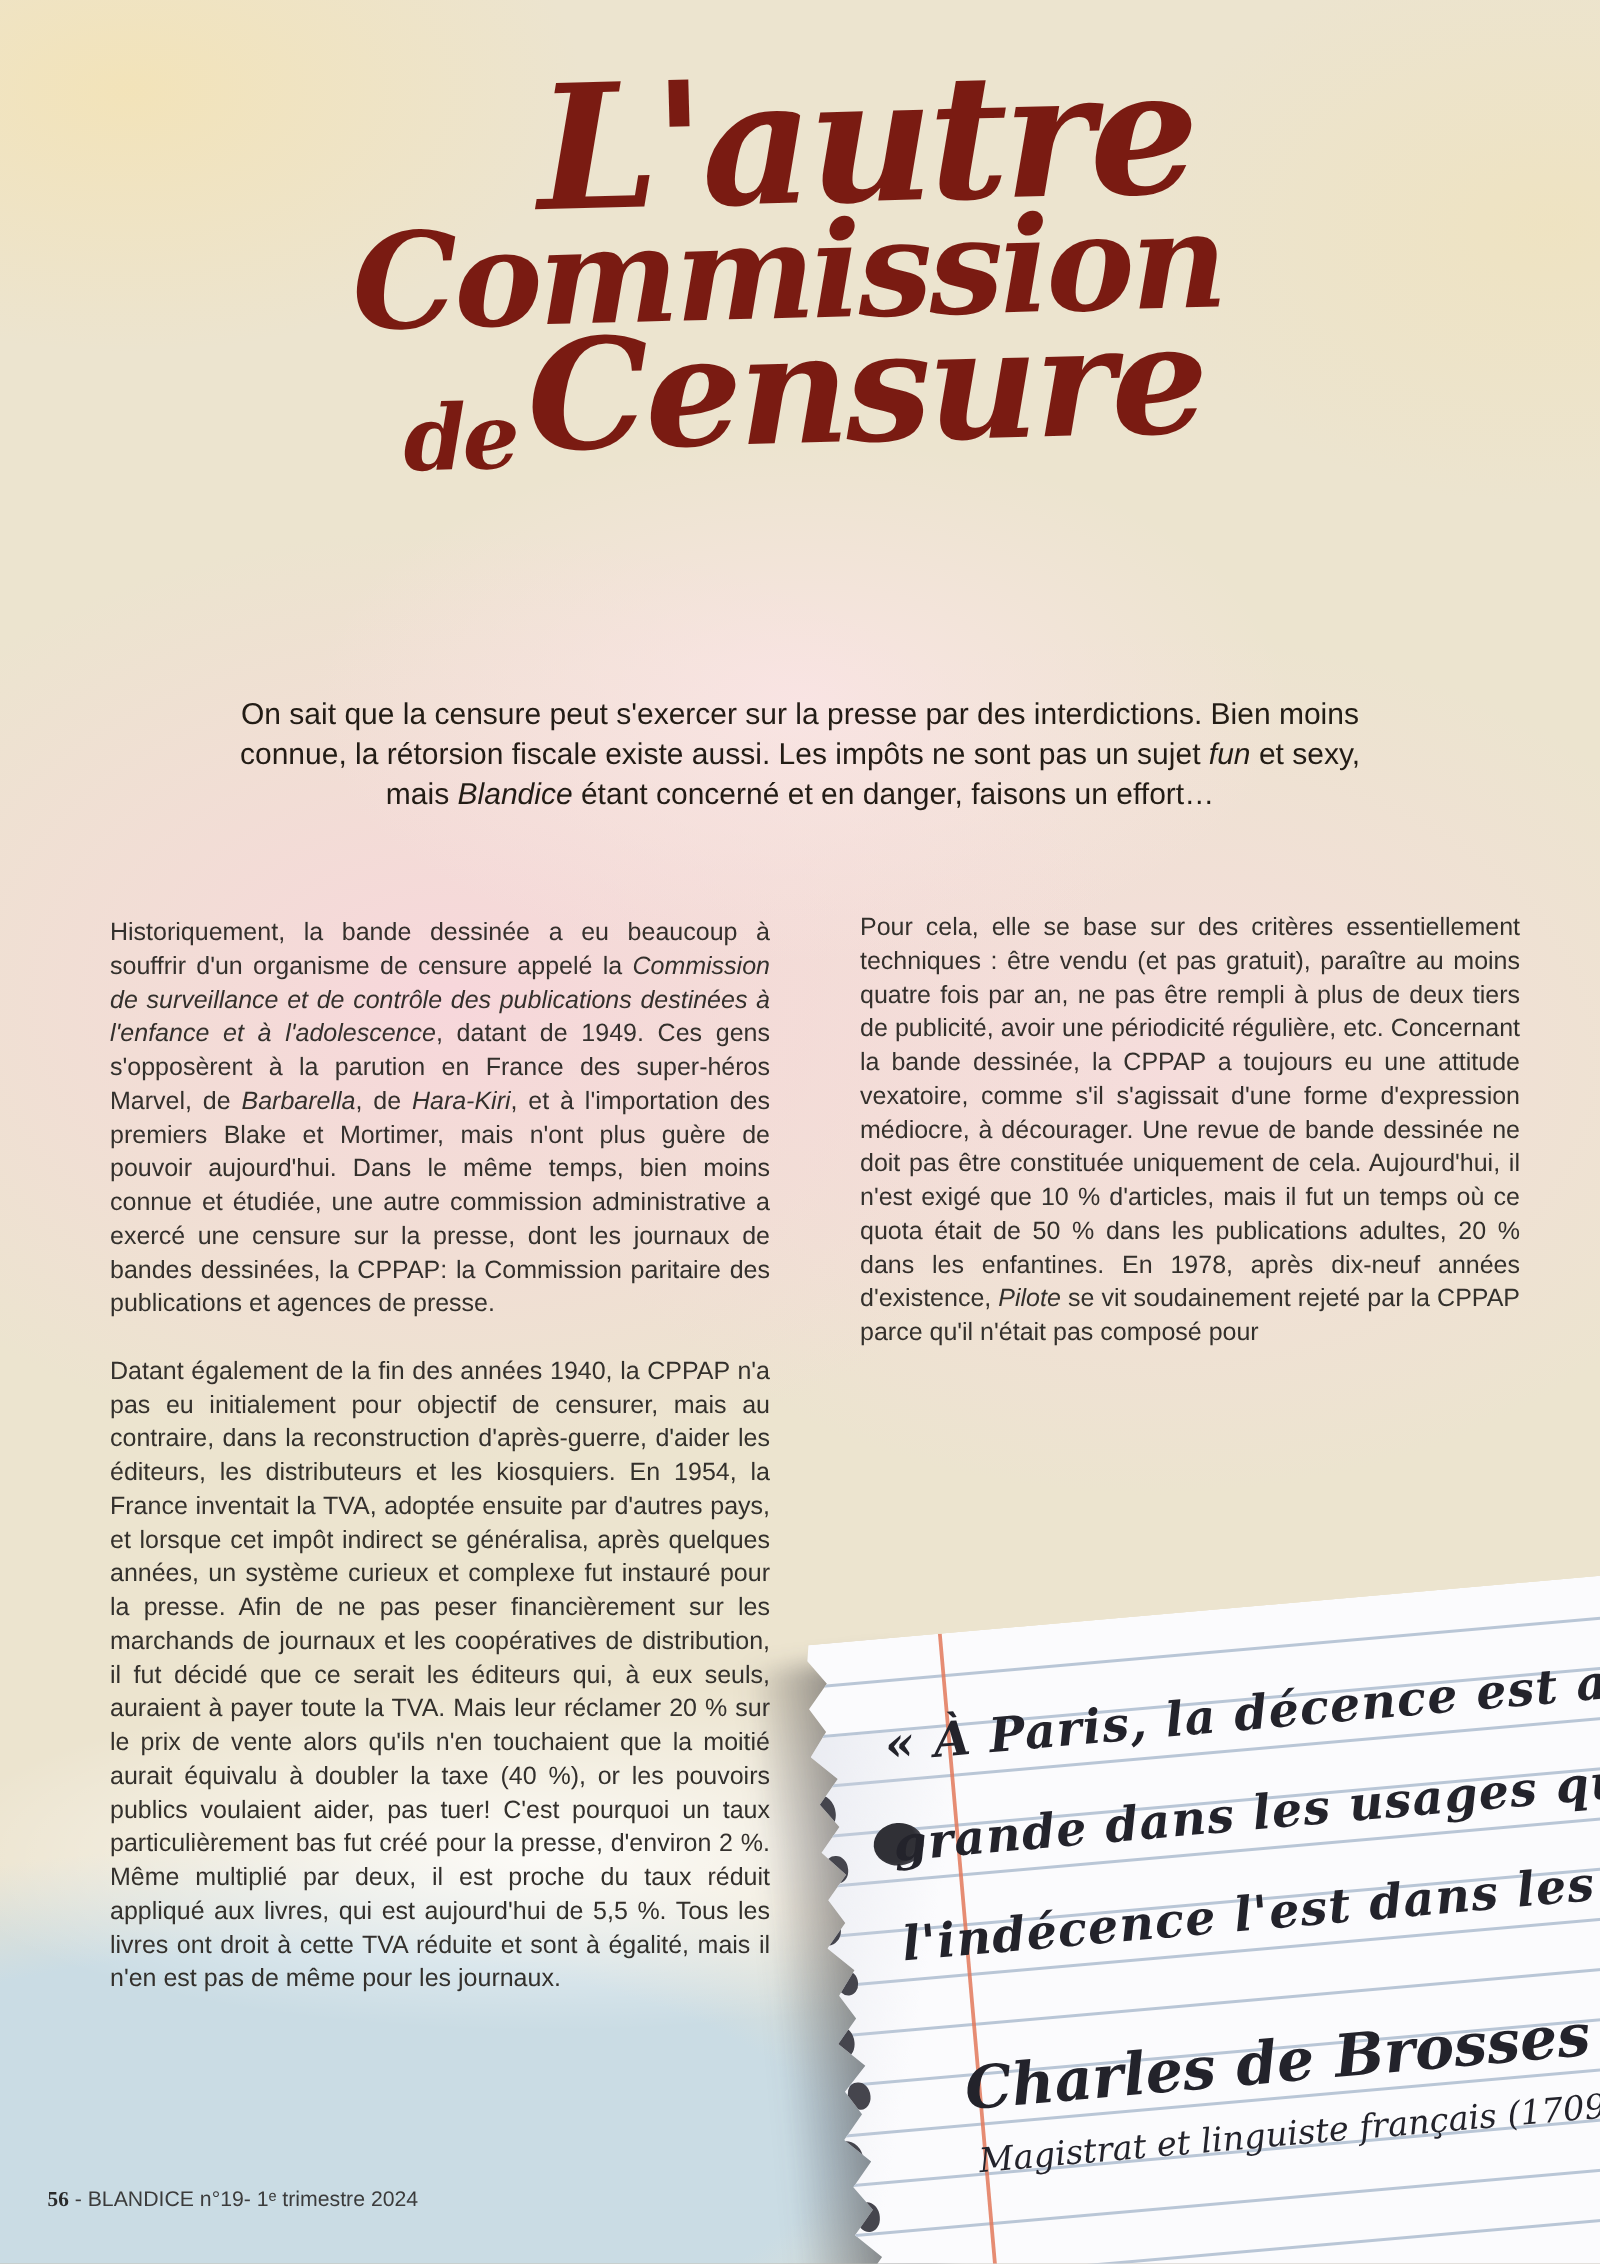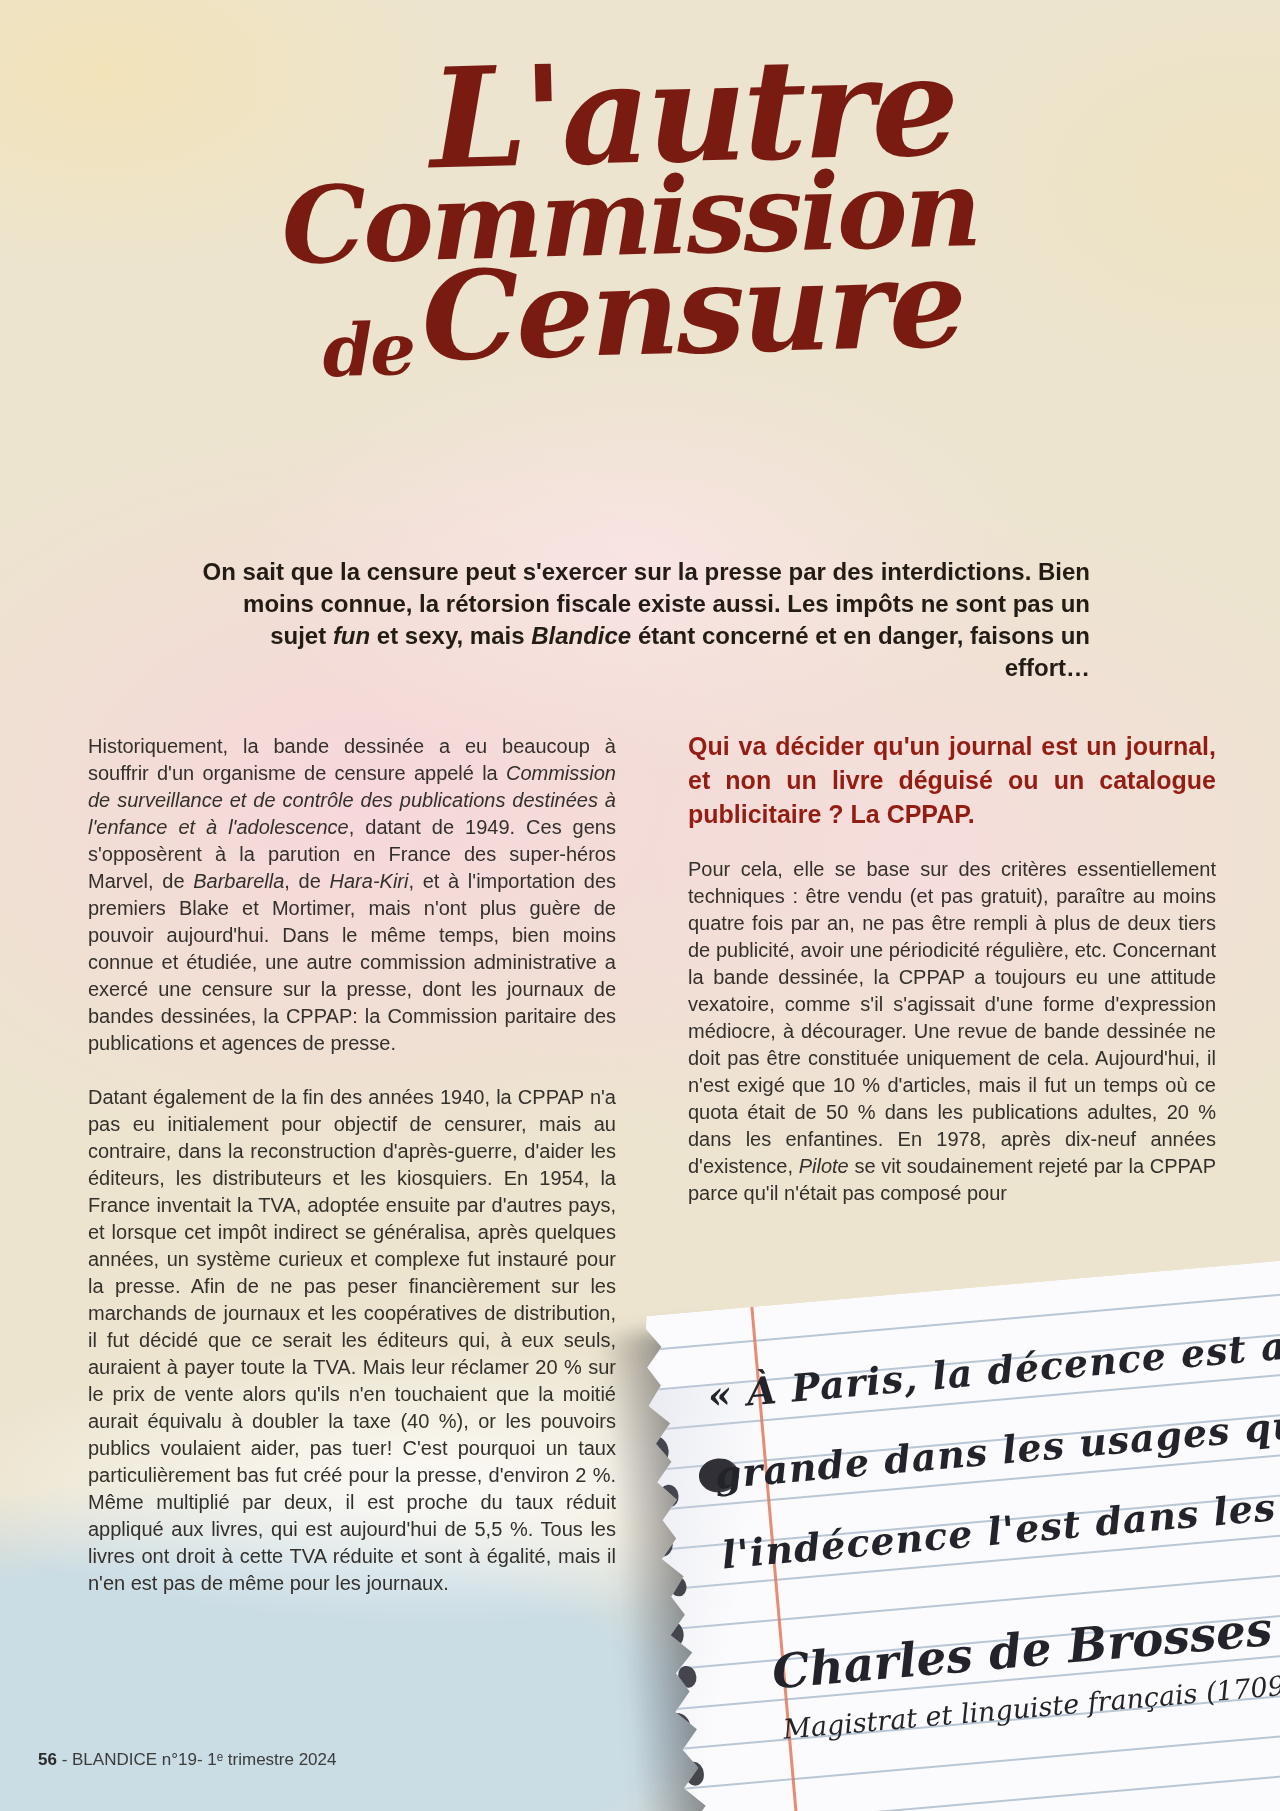--- a/index.html
+++ b/index.html
@@ -29,22 +29,22 @@
     line-height:.95;
     transform:rotate(-1.5deg);
   }
   .title-l1{font-size:138px;letter-spacing:-4px;transform:translateX(55px);}
   .title-l2{font-size:106px;letter-spacing:-3px;margin-top:-12px;transform:translateX(-10px);}
   .title-l3{font-size:122px;letter-spacing:-3px;margin-top:-14px;}
   .title-de{font-size:72px;position:relative;top:14px;margin-right:10px;}
   
   .intro{
     position:absolute;top:556px;left:190px;width:900px;
-    text-align:right;
-    font-size:24px;font-weight:bold;
+    text-align:center;
+    font-size:24px;font-weight:normal;
     line-height:32px;color:#221c15;
   }
   
   .col{position:absolute;width:528px;color:#33302c;font-size:20px;line-height:27px;text-align:justify;}
   .col p{margin:0 0 27px 0;}
   .col-left{left:88px;top:733px;}
   .col-right{left:688px;top:729px;}
   .col-right h2{
     margin:0 0 25px 0;
     font-size:25px;line-height:34px;
@@ -73,21 +73,21 @@
   .torn-hole{position:absolute;background:#45454d;border-radius:46% 58% 52% 60%;}
   .punch-hole{position:absolute;width:40px;height:34px;border-radius:50%;
     background:radial-gradient(circle at 42% 42%, #303036 55%, #5a5a62 85%, #8a8a92 100%);}
   .hand{font-family:"DejaVu Serif", serif;font-style:italic;color:#23232b;}
   .quote-line{position:absolute;left:100px;width:640px;font-size:38px;font-weight:600;letter-spacing:1px;white-space:nowrap;}
   .q1{top:62px;} .q2{top:142px;} .q3{top:222px;}
   .quote-author{position:absolute;left:140px;top:338px;font-size:47px;font-weight:bold;white-space:nowrap;}
   .quote-role{position:absolute;left:146px;top:408px;font-size:27px;white-space:nowrap;}
   
   .footer{position:absolute;left:38px;top:1750px;font-size:17px;color:#3b3b3b;}
-  .footer b{color:#2a2a2a;}
+  .footer b{color:#2a2a2a;font-family:Liberation Serif, serif;}
   i{font-style:italic;}
 </style>
 </head>
 <body>
 
 <div class="page">
 
   <div class="title-block">
     <div class="title-l1">L'autre</div>
     <div class="title-l2">Commission</div>
@@ -95,21 +95,20 @@
   </div>
 
   <div class="intro"><span>On sait que la censure peut s'exercer sur la presse par des interdictions. Bien moins connue, la rétorsion fiscale existe aussi. Les impôts ne sont pas un sujet </span><i>fun</i><span> et sexy, mais </span><i>Blandice</i><span> étant concerné et en danger, faisons un effort…</span></div>
 
   <div class="col col-left">
     <p><span>Historiquement, la bande dessinée a eu beaucoup à souffrir d'un organisme de censure appelé la </span><i>Commission de surveillance et de contrôle des publications destinées à l'enfance et à l'adolescence</i><span>, datant de 1949. Ces gens s'opposèrent à la parution en France des super-héros Marvel, de </span><i>Barbarella</i><span>, de </span><i>Hara-Kiri</i><span>, et à l'importation des premiers Blake et Mortimer, mais n'ont plus guère de pouvoir aujourd'hui. Dans le même temps, bien moins connue et étudiée, une autre commission administrative a exercé une censure sur la presse, dont les journaux de bandes dessinées, la CPPAP: la Commission paritaire des publications et agences de presse.</span></p>
     <p><span>Datant également de la fin des années 1940, la CPPAP n'a pas eu initialement pour objectif de censurer, mais au contraire, dans la reconstruction d'après-guerre, d'aider les éditeurs, les distributeurs et les kiosquiers. En 1954, la France inventait la TVA, adoptée ensuite par d'autres pays, et lorsque cet impôt indirect se généralisa, après quelques années, un système curieux et complexe fut instauré pour la presse. Afin de ne pas peser financièrement sur les marchands de journaux et les coopératives de distribution, il fut décidé que ce serait les éditeurs qui, à eux seuls, auraient à payer toute la TVA. Mais leur réclamer 20 % sur le prix de vente alors qu'ils n'en touchaient que la moitié aurait équivalu à doubler la taxe (40 %), or les pouvoirs publics voulaient aider, pas tuer! C'est pourquoi un taux particulièrement bas fut créé pour la presse, d'environ 2 %. Même multiplié par deux, il est proche du taux réduit appliqué aux livres, qui est aujourd'hui de 5,5 %. Tous les livres ont droit à cette TVA réduite et sont à égalité, mais il n'en est pas de même pour les journaux.</span></p>
   </div>
 
   <div class="col col-right">
-    <h2>Qui va décider qu'un journal est un journal, et non un livre déguisé ou un catalogue publicitaire ? La CPPAP.</h2>
     <p><span>Pour cela, elle se base sur des critères essentiellement techniques : être vendu (et pas gratuit), paraître au moins quatre fois par an, ne pas être rempli à plus de deux tiers de publicité, avoir une périodicité régulière, etc. Concernant la bande dessinée, la CPPAP a toujours eu une attitude vexatoire, comme s'il s'agissait d'une forme d'expression médiocre, à décourager. Une revue de bande dessinée ne doit pas être constituée uniquement de cela. Aujourd'hui, il n'est exigé que 10 % d'articles, mais il fut un temps où ce quota était de 50 % dans les publications adultes, 20 % dans les enfantines. En 1978, après dix-neuf années d'existence, </span><i>Pilote</i><span> se vit soudainement rejeté par la CPPAP parce qu'il n'était pas composé pour</span></p>
   </div>
 
   <div class="notebook">
     <div class="notebook-shadow"></div>
     <div class="paper">
       <div class="margin-line"></div>
       <div>
         <div class="torn-hole" style="left:30px;top:120px;width:26px;height:30px;"></div>
         <div class="torn-hole" style="left:44px;top:170px;width:18px;height:22px;"></div>

